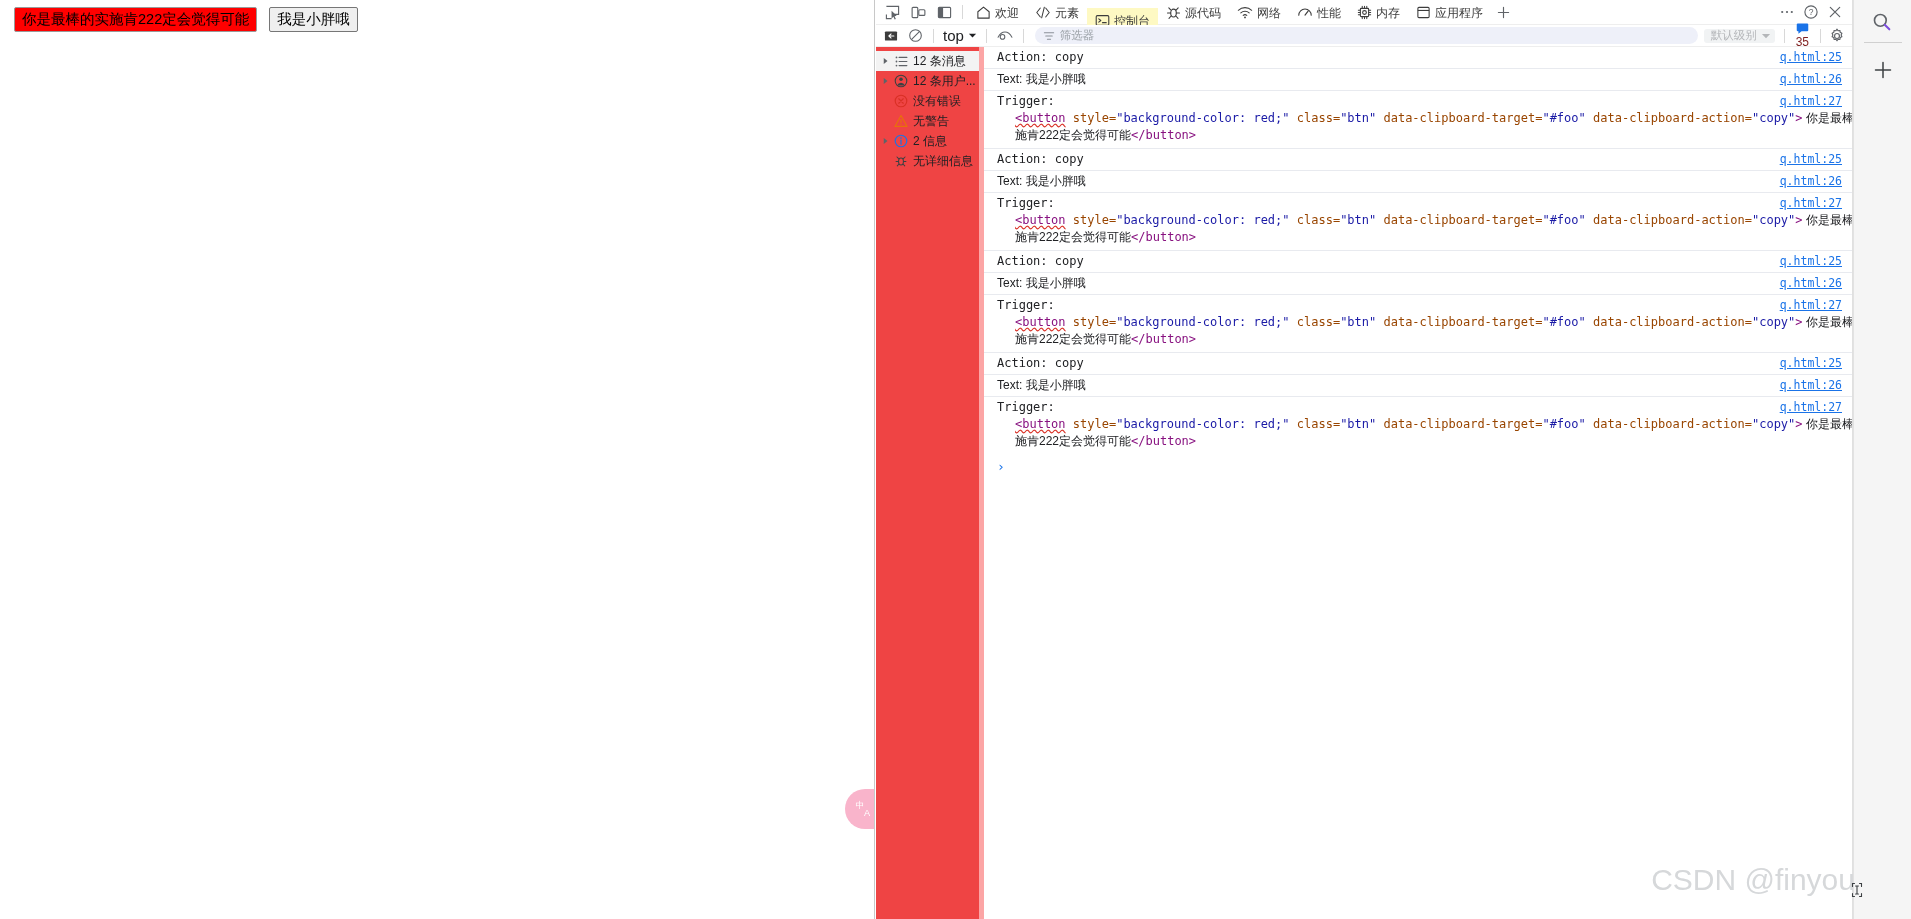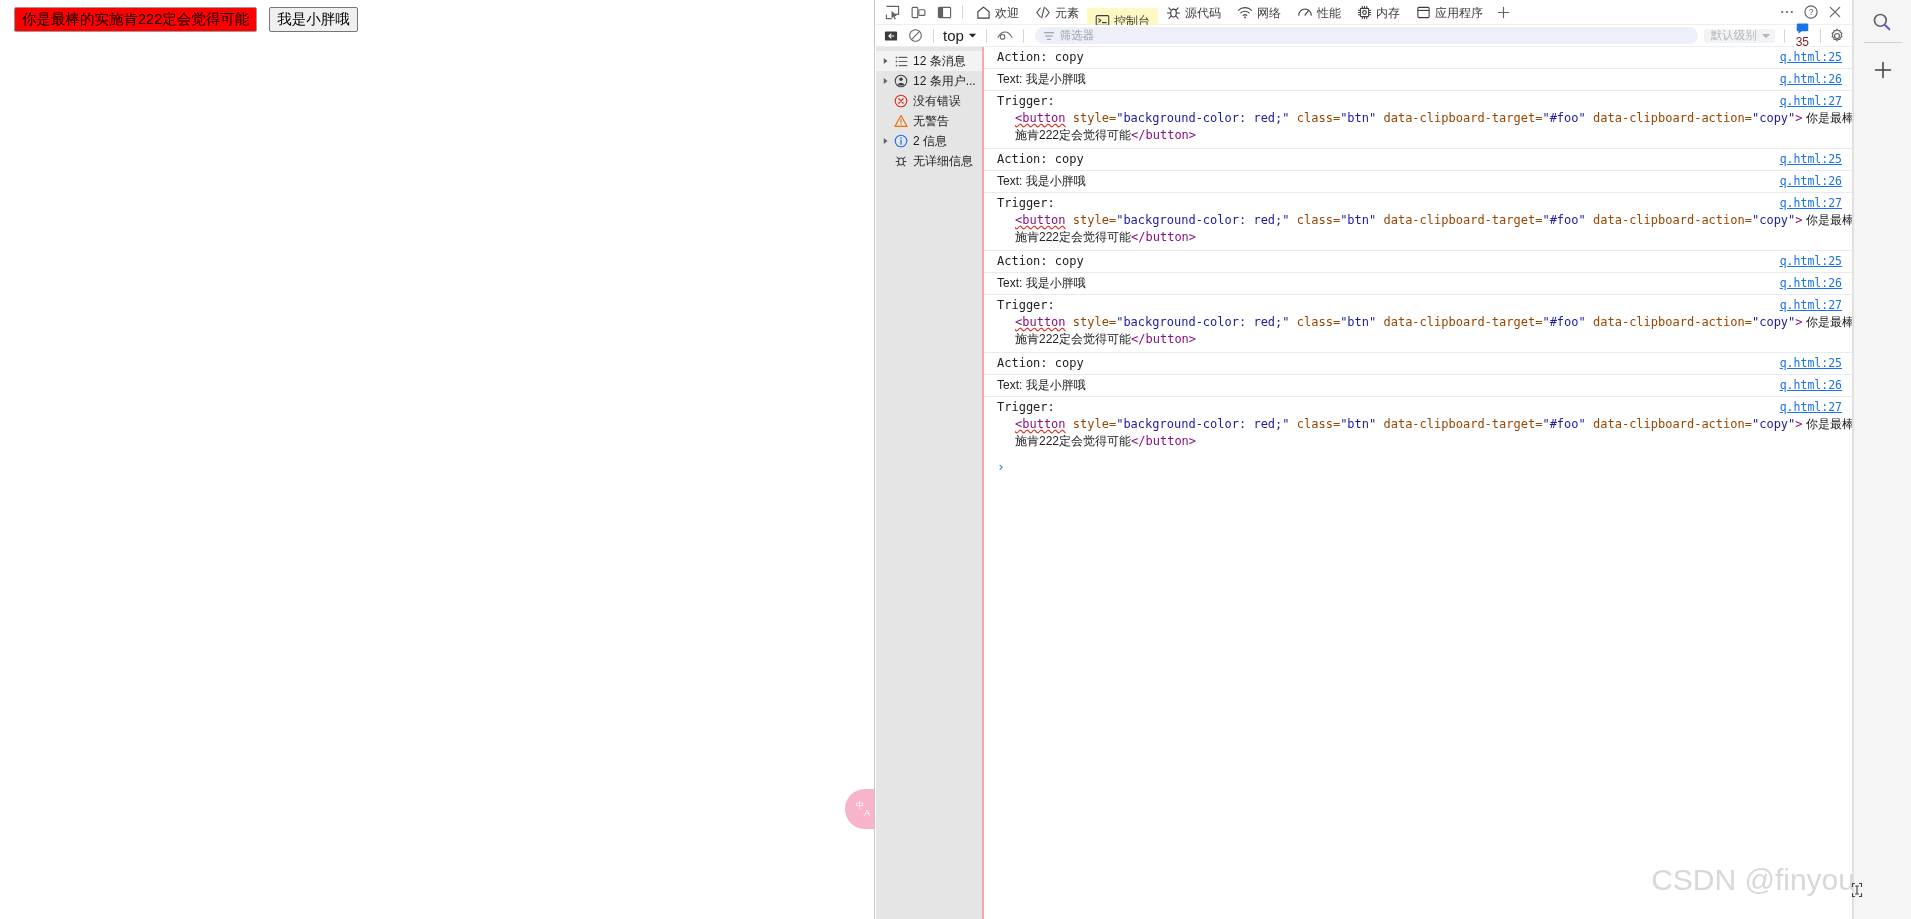--- a/index.html
+++ b/index.html
@@ -145,23 +145,23 @@
   
   #console-body {
     position: relative;
     display: flex;
     height: calc(919px - 47px);
     background: #ffffff;
   }
   #console-sidebar {
     width: 108px;
     flex: 0 0 108px;
-    border-right: 2px solid #fca5a5;
+    border-right: 5px solid #fca5a5;
     padding-top: 4px;
-    background: #e5e5e5;
+    background: #ef4444;
     overflow: hidden;
   }
   .cs-item {
     display: flex; align-items: center;
     height: 20px;
     font-size: 12px; color: #202124;
     padding-left: 4px;
     cursor: pointer; white-space: nowrap;
   }
   .cs-item.selected { background: #f3f3f3; }

